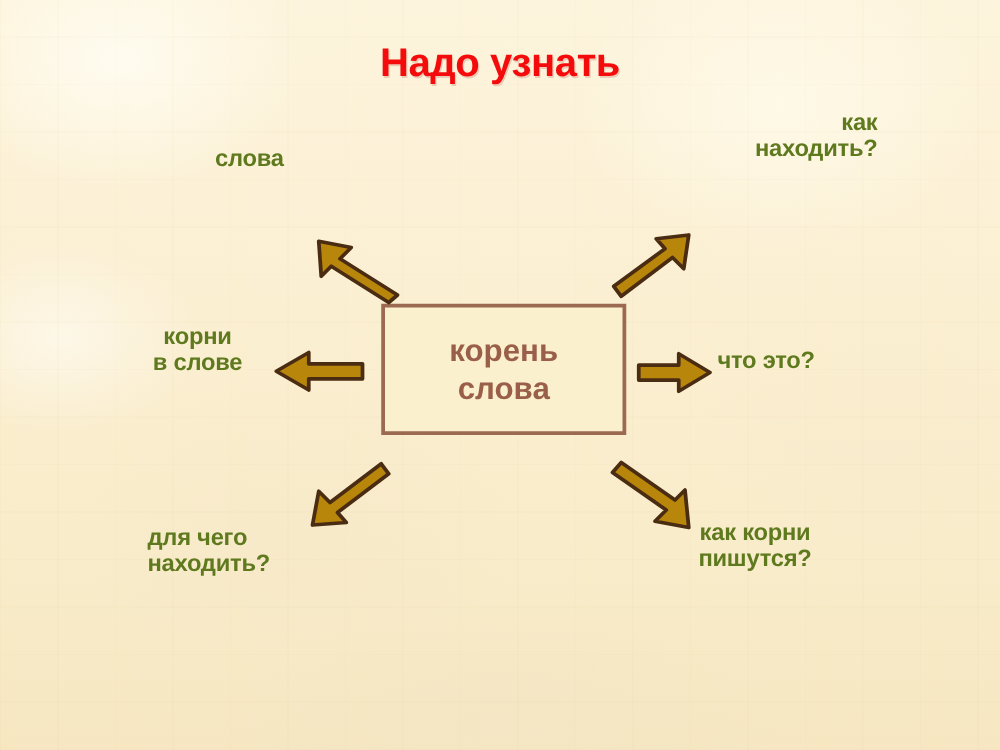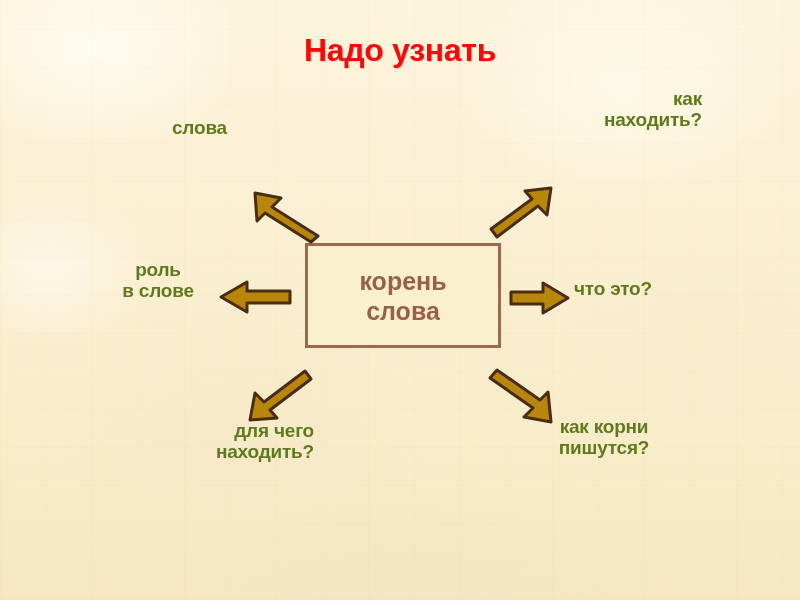--- a/index.html
+++ b/index.html
@@ -92,21 +92,21 @@
 
   .arrow {
     position: absolute;
   }
 
   
   #lbl-znachok      { left: 172px; top: 117px; text-align: left; }
   #lbl-kak-nahodit  { left: 498px; top: 88px;  width: 204px; text-align: right; }
   #lbl-rol          { left: 92px;  top: 259px; width: 132px; text-align: center; }
   #lbl-chto-eto     { left: 574px; top: 278px; text-align: left; }
-  #lbl-dlya-chego   { left: 118px; top: 420px; width: 196px; text-align: right; }
+  #lbl-dlya-chego   { left: 118px; top: 420px; width: 196px; text-align: left; }
   #lbl-kak-korni    { left: 504px; top: 416px; width: 200px; text-align: center; }
 </style>
 </head>
 <body>
 
 <div id="slide">
 
   <div id="title">Надо узнать</div>
 
   <div id="center-box">
@@ -148,21 +148,21 @@
     <g fill="#b8860b" stroke="#4a2c12" stroke-width="3" stroke-linejoin="round">
       <path d="M66 56 L39 51 L48 42 L5 12 L12 4 L55 34 L63 26 Z"></path>
     </g>
   </svg>
 
   <div class="lbl" id="lbl-znachok">слова</div>
 
   <div class="lbl" id="lbl-kak-nahodit">как
 находить?</div>
 
-  <div class="lbl" id="lbl-rol">роль
+  <div class="lbl" id="lbl-rol">корни
 в слове</div>
 
   <div class="lbl" id="lbl-chto-eto">что это?</div>
 
   <div class="lbl" id="lbl-dlya-chego">для чего
 находить?</div>
 
   <div class="lbl" id="lbl-kak-korni">как корни
 пишутся?</div>
 

